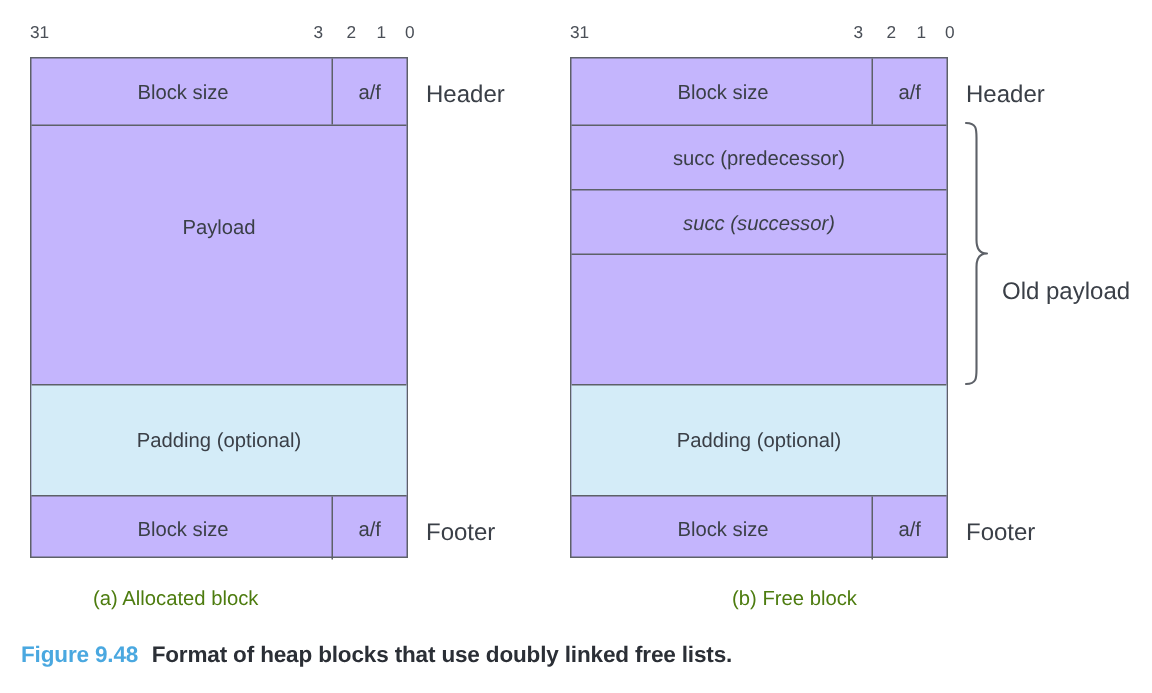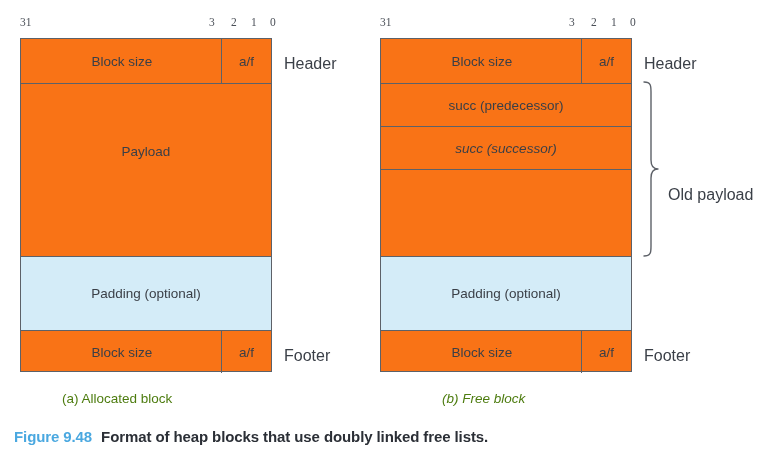--- a/index.html
+++ b/index.html
@@ -30,28 +30,27 @@
     position: absolute;
     height: 18px;
     font-size: 11.5px;
     color: #4a4f57;
   }
   .bit {
     position: absolute;
     bottom: 0;
     line-height: 12px;
     white-space: nowrap;
-    font-family: Liberation Serif, serif;
   }
 
   .boxstack {
     position: absolute;
     border: 1.4px solid #5d6168;
     box-sizing: border-box;
-    background: #f97316;
+    background: #c4b5fd;
   }
   .cell {
     position: absolute;
     left: 0;
     right: 0;
     box-sizing: border-box;
     display: flex;
     align-items: center;
     justify-content: center;
     font-size: 13.5px;
@@ -203,20 +202,20 @@
     <div class="sidelabel" style="left:644px; top:56px;">Header</div>
     <div class="sidelabel" style="left:644px; top:348px;">Footer</div>
 
     <div class="brace-wrap" style="left:640px; top:80px;">
       <svg width="24" height="178" viewBox="0 0 24 178" fill="none" stroke="#5d6168" stroke-width="1.4" stroke-linecap="round" stroke-linejoin="round">
         <path d="M4 2 C 11 2, 11 6, 11 12 L 11 80 C 11 86, 13 89, 18 89 C 13 89, 11 92, 11 98 L 11 166 C 11 172, 11 176, 4 176"></path>
       </svg>
     </div>
     <div class="sidelabel" style="left:668px; top:152px;margin-top:35px;">Old payload</div>
 
-    <div class="subcaption" style="left:442px; top:391px;font-style:italic;">(b) Free block</div>
+    <div class="subcaption" style="left:488px; top:391px;">(b) Free block</div>
   </div>
 
   <div class="caption">
     <span class="fignum">Figure 9.48</span><span class="captext">Format of heap blocks that use doubly linked free lists.</span>
   </div>
 
 </div>
 
 </body></html>

